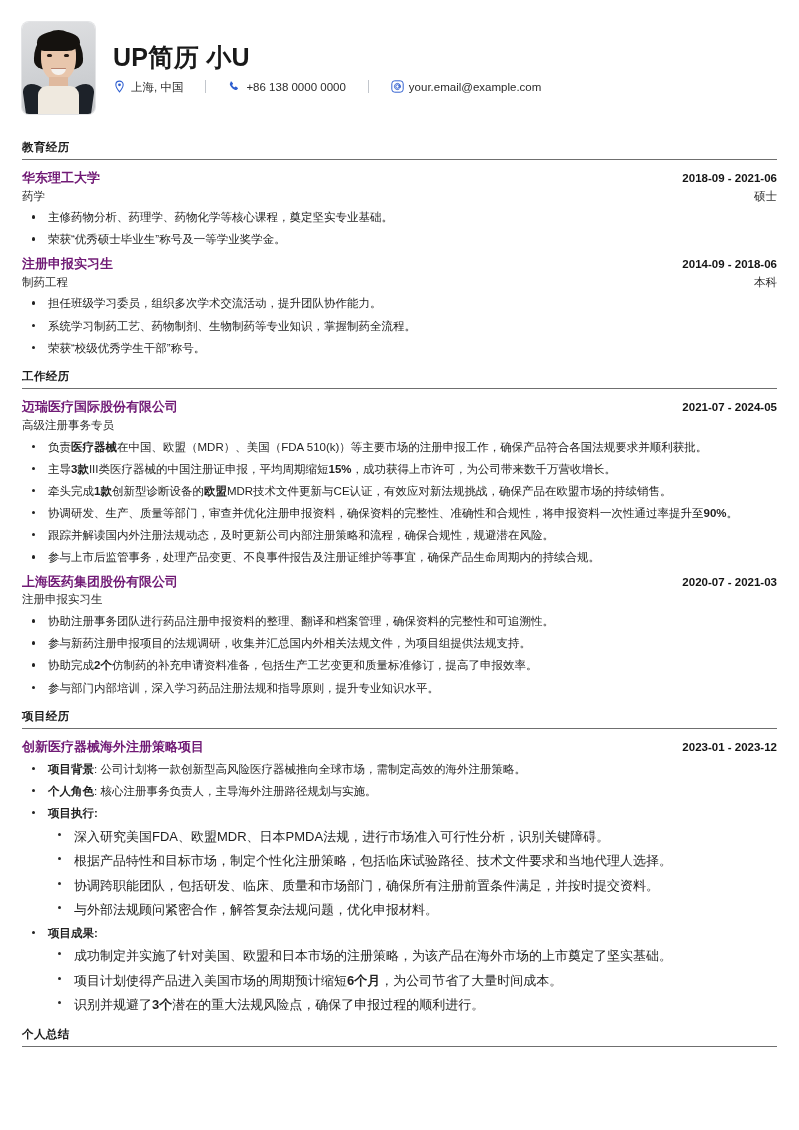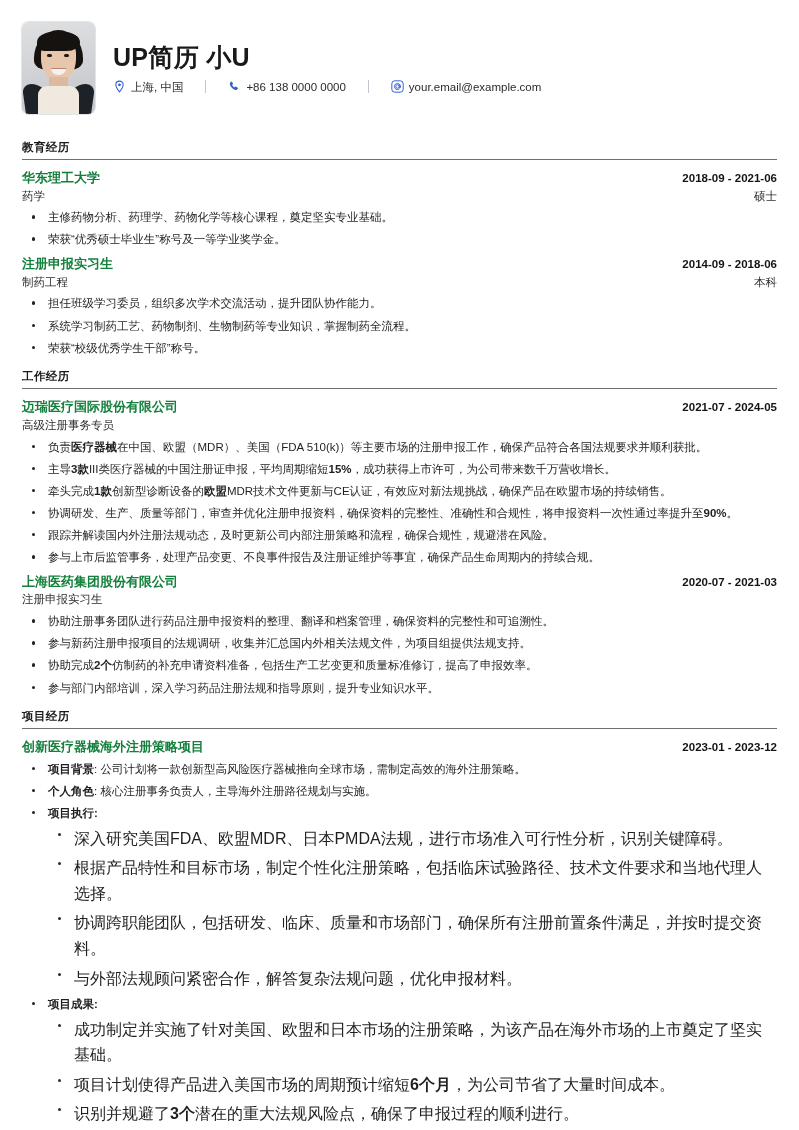--- a/index.html
+++ b/index.html
@@ -154,21 +154,21 @@
   .entry { margin-bottom: 5px; }
   .entry-head {
     display: flex;
     justify-content: space-between;
     align-items: baseline;
     gap: 12px;
   }
   .entry-org {
     font-size: 13px;
     font-weight: bold;
-    color: #15803d;
+    color: #701a75;
     line-height: 1.5;
   }
   .entry-date {
     font-size: 11.5px;
     font-weight: bold;
     color: #141414;
     white-space: nowrap;
     line-height: 1.5;
   }
   .entry-sub {
@@ -208,21 +208,21 @@
     background: #222222;
   }
   ul.bullets ul.sub {
     list-style: none;
     margin: 3px 0 0 0;
     padding: 0;
   }
   ul.bullets ul.sub > li {
     position: relative;
     padding-left: 26px;
-    font-size: 16px;
+    font-size: 13px;
     line-height: 1.62;
     margin-bottom: 3.5px;
   }
   ul.bullets ul.sub > li::before {
     content: "";
     position: absolute;
     left: 10px;
     top: 7px;
     width: 3px;
     height: 3px;

